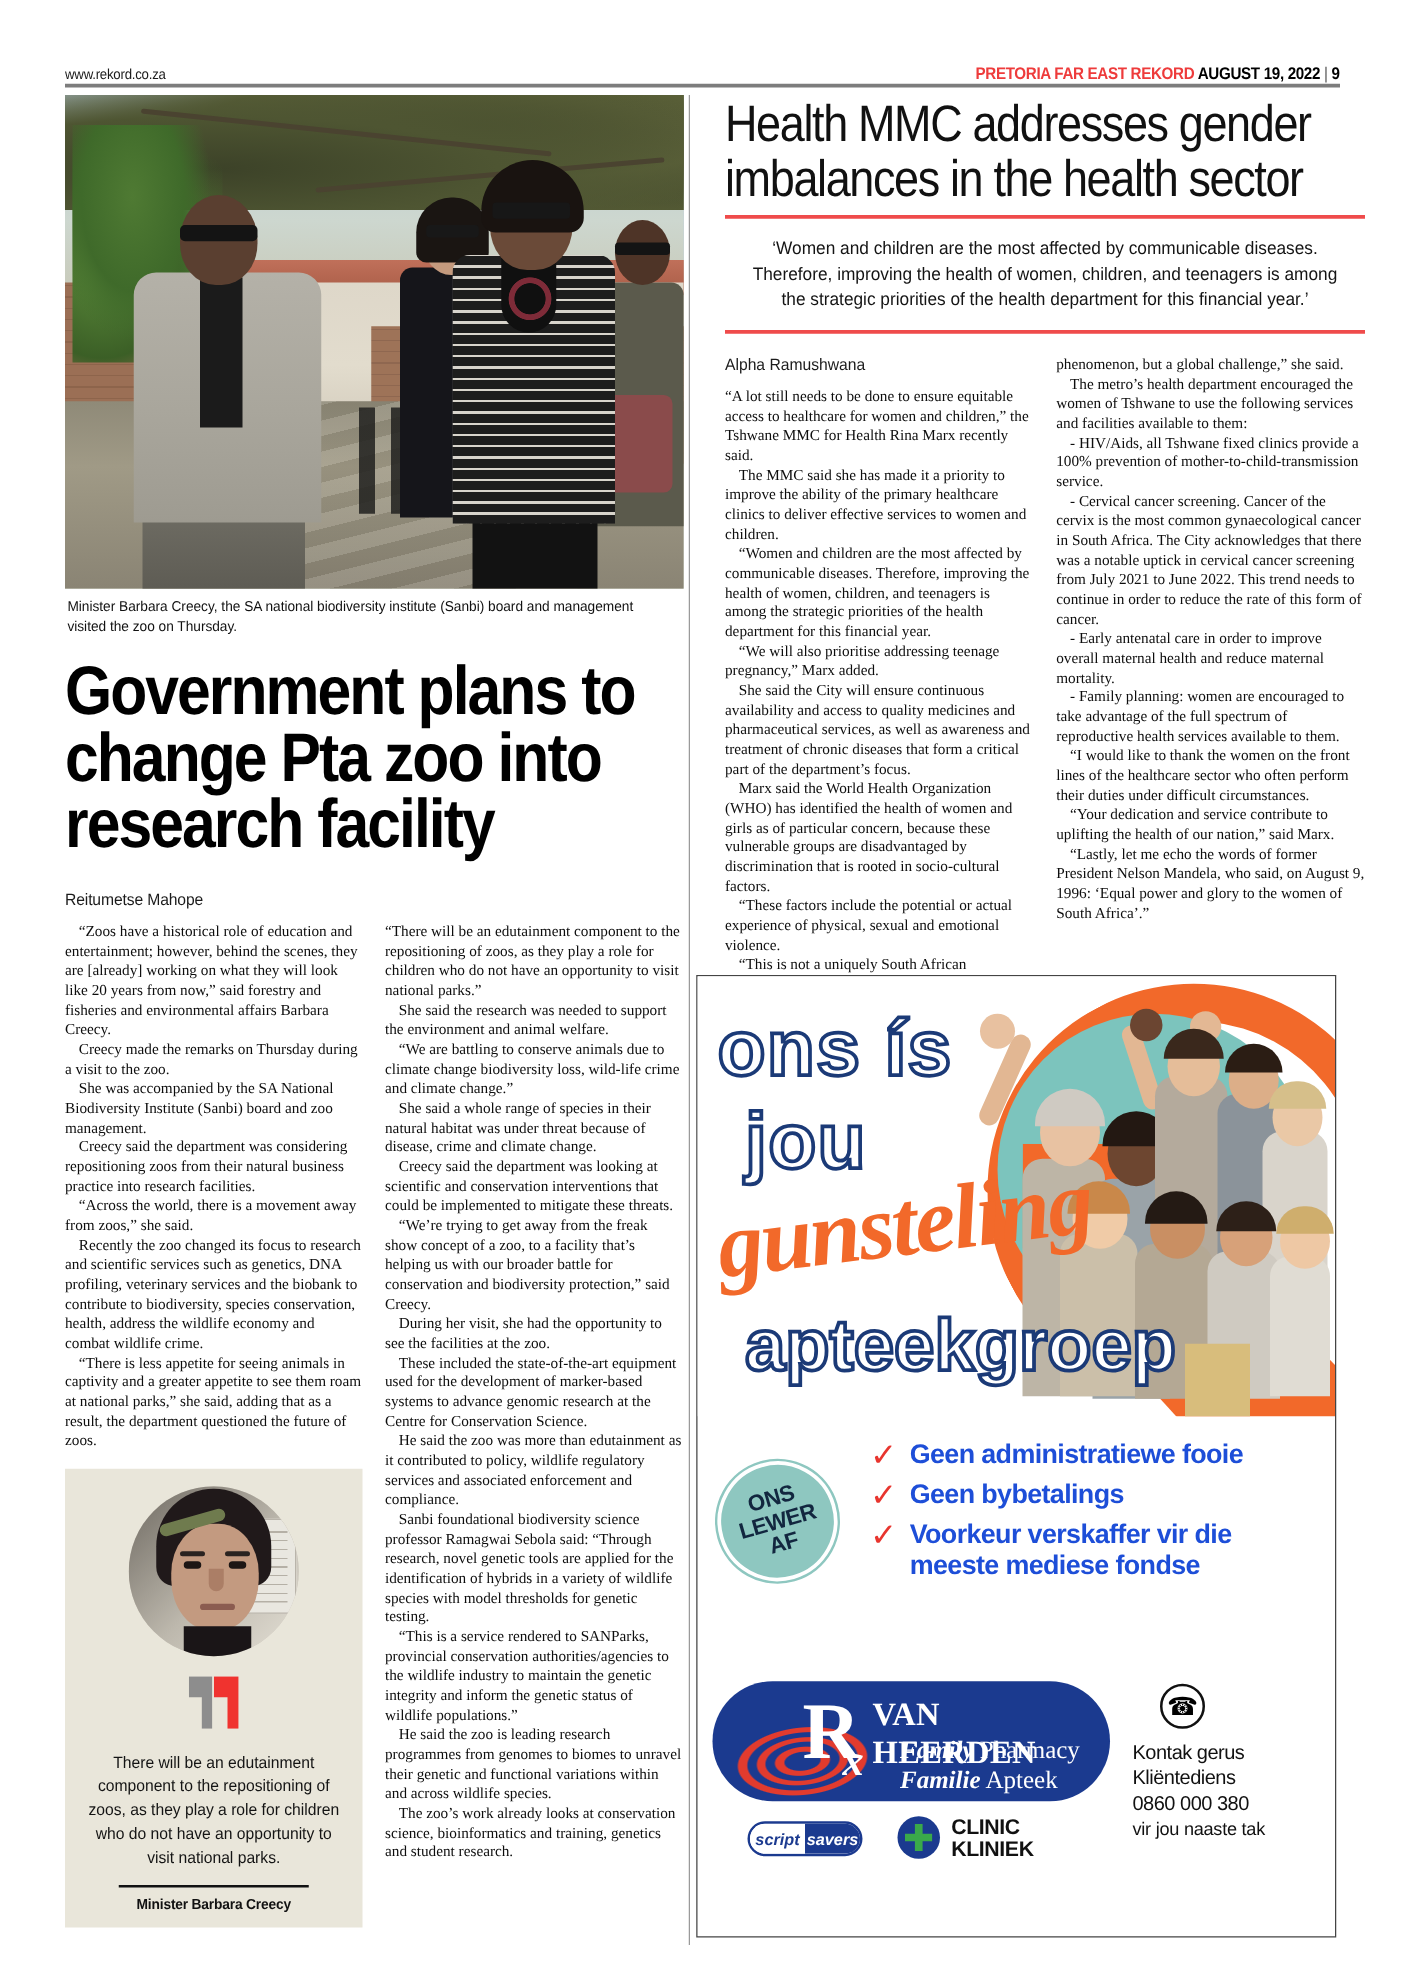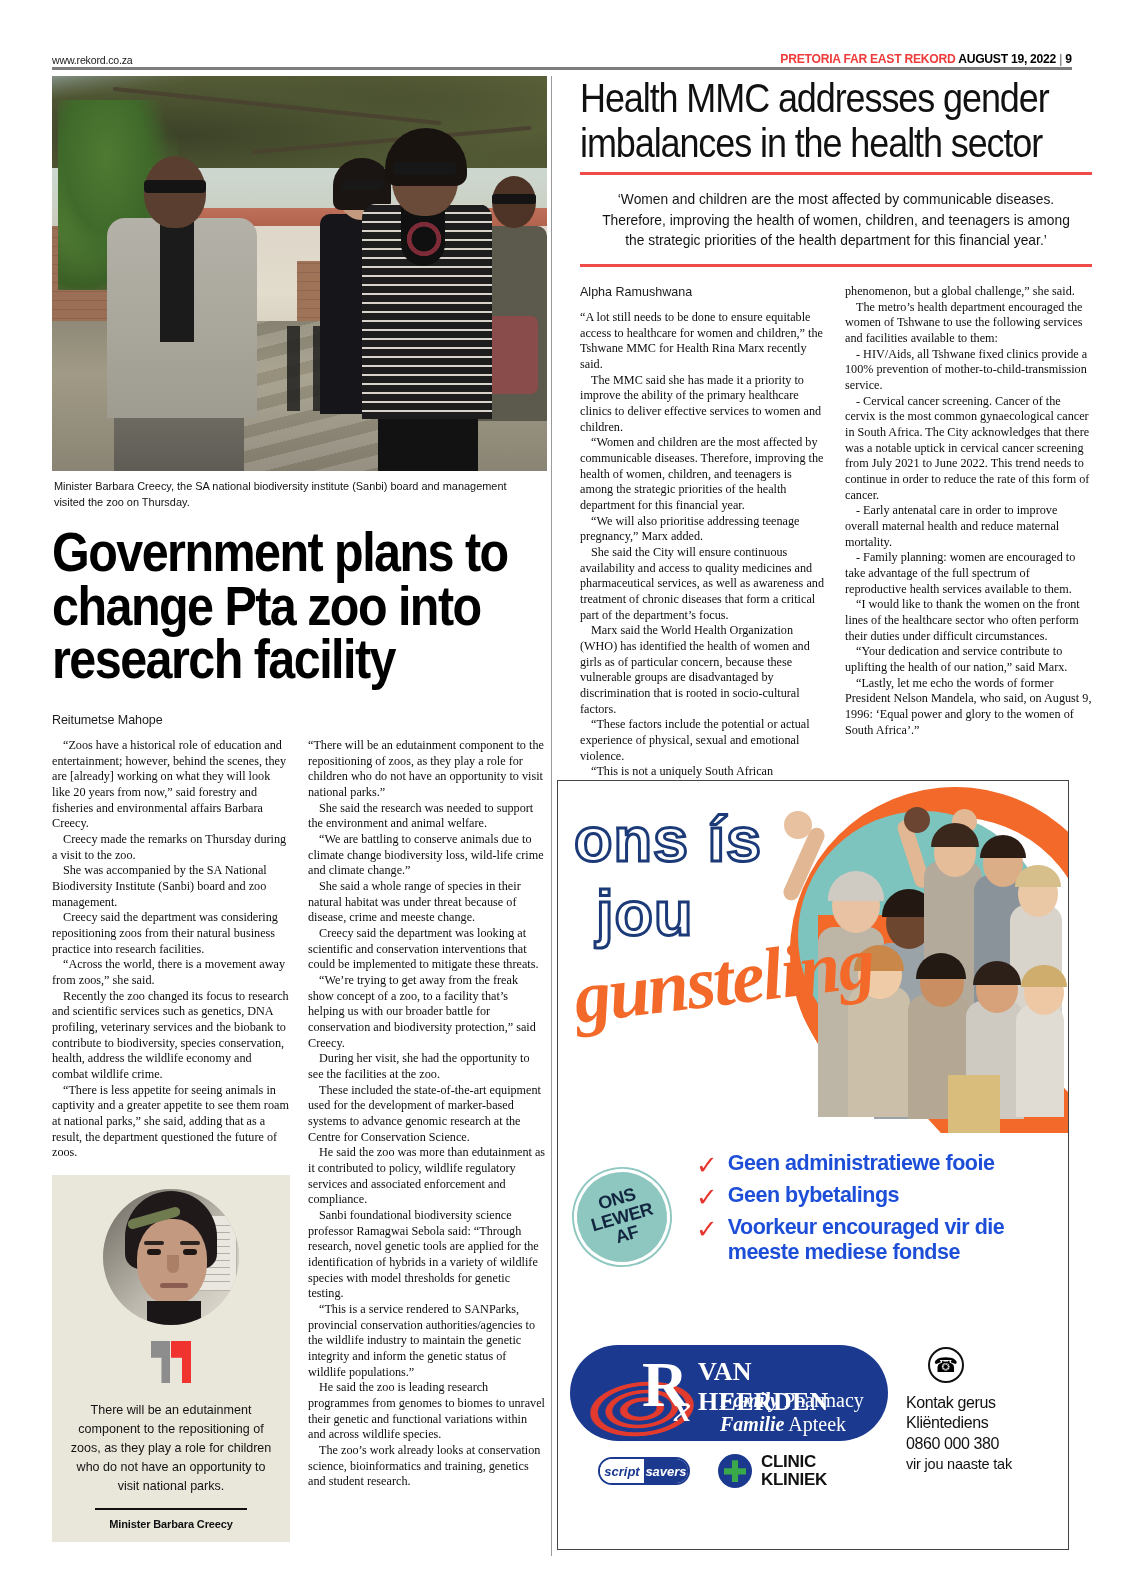--- a/index.html
+++ b/index.html
@@ -327,21 +327,21 @@
   .rx-it { font-style: italic; font-weight: bold; }
 
   .sub-logos { display: flex; align-items: center; gap: 28px; margin-top: 12px; padding-left: 28px; }
   .ss-pill {
     width: 92px; height: 28px; border-radius: 14px; border: 2px solid #1b3a8f;
     display: flex; overflow: hidden; font-family: "Liberation Sans", sans-serif;
     font-size: 13px; font-weight: bold; font-style: italic;
   }
   .ss-a { flex: 1; background: #fff; color: #1b3a8f; display:flex; align-items:center; justify-content:center; }
   .ss-b { flex: 1; background: #1b3a8f; color: #fff; display:flex; align-items:center; justify-content:center; }
-  .clinic-row { display: flex; align-items: center; gap: 9px; }
+  .clinic-row { display: flex; align-items: flex-start; gap: 9px; }
   .clinic-circ {
     width: 34px; height: 34px; border-radius: 50%; background: #1b3a8f;
     display: flex; align-items: center; justify-content: center;
   }
   .clinic-cross { width: 22px; height: 22px; background: #3aa94a;
     clip-path: polygon(36% 0, 64% 0, 64% 36%, 100% 36%, 100% 64%, 64% 64%, 64% 100%, 36% 100%, 36% 64%, 0 64%, 0 36%, 36% 36%); }
   .clinic-txt { font-family: "Liberation Sans", sans-serif; font-weight: bold;
     font-size: 17px; line-height: 1.08; color: #111; letter-spacing: -0.3px; }
 
   .ad-foot-right { width: 150px; text-align: left; padding-top: 2px; }
@@ -450,21 +450,21 @@
         <div class="qb-text">There will be an edutainment component to the repositioning of zoos, as they play a role for children who do not have an opportunity to visit national parks.</div>
         <div class="qb-rule"></div>
         <div class="qb-attrib">Minister Barbara Creecy</div>
       </div>
     </div>
 
     <div class="bodycol">
       <p class="first">“There will be an edutainment component to the repositioning of zoos, as they play a role for children who do not have an opportunity to visit national parks.”</p>
       <p>She said the research was needed to support the environment and animal welfare.</p>
       <p>“We are battling to conserve animals due to climate change biodiversity loss, wild-life crime and climate change.”</p>
-      <p>She said a whole range of species in their natural habitat was under threat because of disease, crime and meeste change.</p>
+      <p>She said a whole range of species in their natural habitat was under threat because of disease, crime and climate change.</p>
       <p>Creecy said the department was looking at scientific and conservation interventions that could be implemented to mitigate these threats.</p>
       <p>“We’re trying to get away from the freak show concept of a zoo, to a facility that’s helping us with our broader battle for conservation and biodiversity protection,” said Creecy.</p>
       <p>During her visit, she had the opportunity to see the facilities at the zoo.</p>
       <p>These included the state-of-the-art equipment used for the development of marker-based systems to advance genomic research at the Centre for Conservation Science.</p>
       <p>He said the zoo was more than edutainment as it contributed to policy, wildlife regulatory services and associated enforcement and compliance.</p>
       <p>Sanbi foundational biodiversity science professor Ramagwai Sebola said: “Through research, novel genetic tools are applied for the identification of hybrids in a variety of wildlife species with model thresholds for genetic testing.</p>
       <p>“This is a service rendered to SANParks, provincial conservation authorities/agencies to the wildlife industry to maintain the genetic integrity and inform the genetic status of wildlife populations.”</p>
       <p>He said the zoo is leading research programmes from genomes to biomes to unravel their genetic and functional variations within and across wildlife species.</p>
       <p>The zoo’s work already looks at conservation science, bioinformatics and training, genetics and student research.</p>
     </div>
@@ -557,20 +557,21 @@
       <div class="pp" style="left:246px; top:152px; width:40px; height:44px; background:#eec8a4;"></div>
       <div class="pp" style="left:243px; top:146px; width:46px; height:22px; background:#cfae6d; border-radius:23px 23px 0 0;"></div>
 
       <div class="ppb" style="left:170px; top:256px; width:52px; height:86px; background:#d8bd7c; border-radius:0;"></div>
     </div>
 
     <div class="ad-word-wrap">
       <div class="ad-ons">ons ís</div>
       <div class="ad-jou">jou</div>
       <div class="ad-gun">gunsteling</div>
+      <div class="ad-apt">apteekgroep</div>
     </div>
   </div>
 
 
   <div class="ad-benefits">
     <div class="ad-badge">
       <span>ONS</span>
       <span>LEWER</span>
       <span>AF</span>
     </div>
@@ -578,21 +579,21 @@
       <div class="ben-row">
         <span class="ben-check">✓</span>
         <span class="ben-text">Geen administratiewe fooie</span>
       </div>
       <div class="ben-row">
         <span class="ben-check">✓</span>
         <span class="ben-text">Geen bybetalings</span>
       </div>
       <div class="ben-row">
         <span class="ben-check">✓</span>
-        <span class="ben-text">Voorkeur encouraged vir die meeste mediese fondse</span>
+        <span class="ben-text">Voorkeur verskaffer vir die meeste mediese fondse</span>
       </div>
     </div>
   </div>
 
   <div class="ad-footer">
     <div class="ad-foot-left">
       <div class="rx-pill">
         <div class="rx-swirl"></div>
         <span class="rx-R">R</span>
         <span class="rx-x">x</span>

